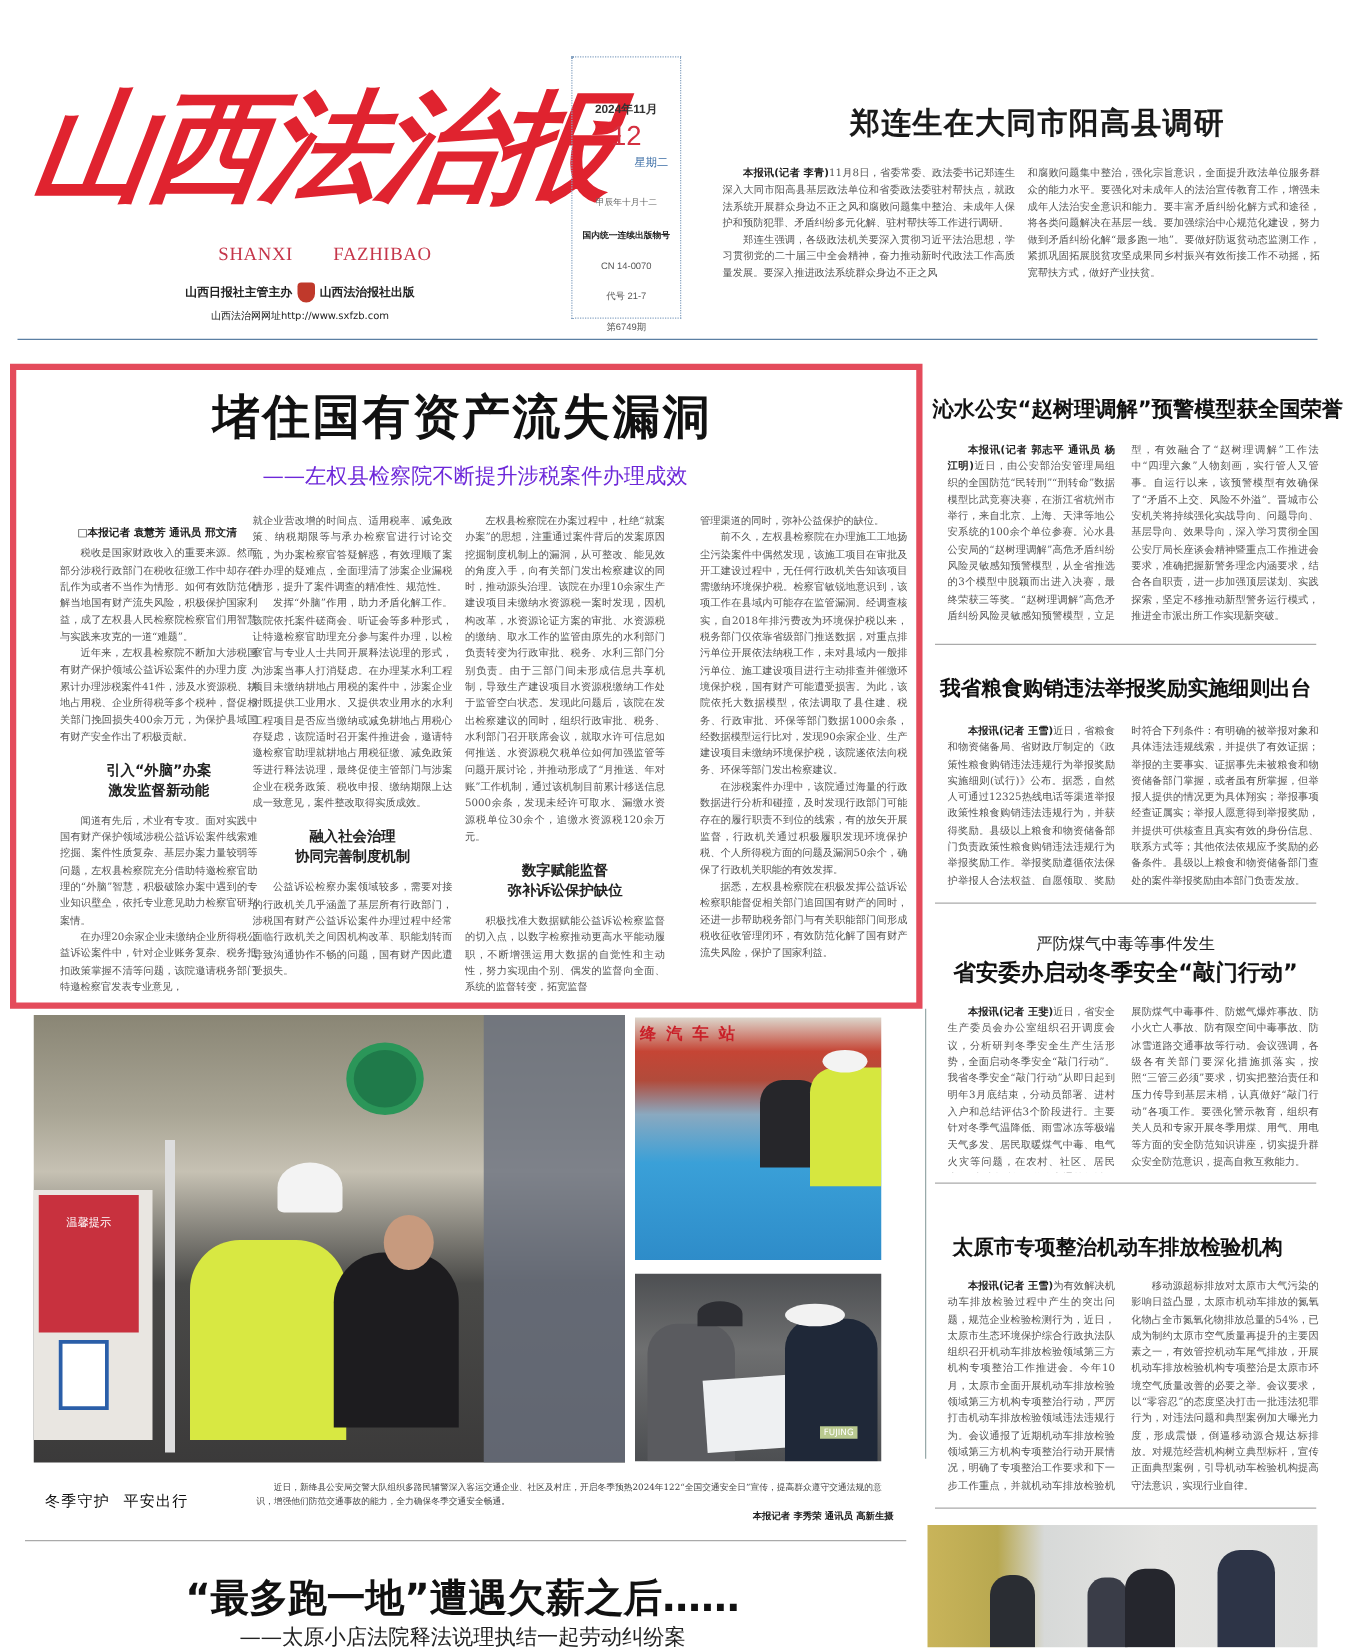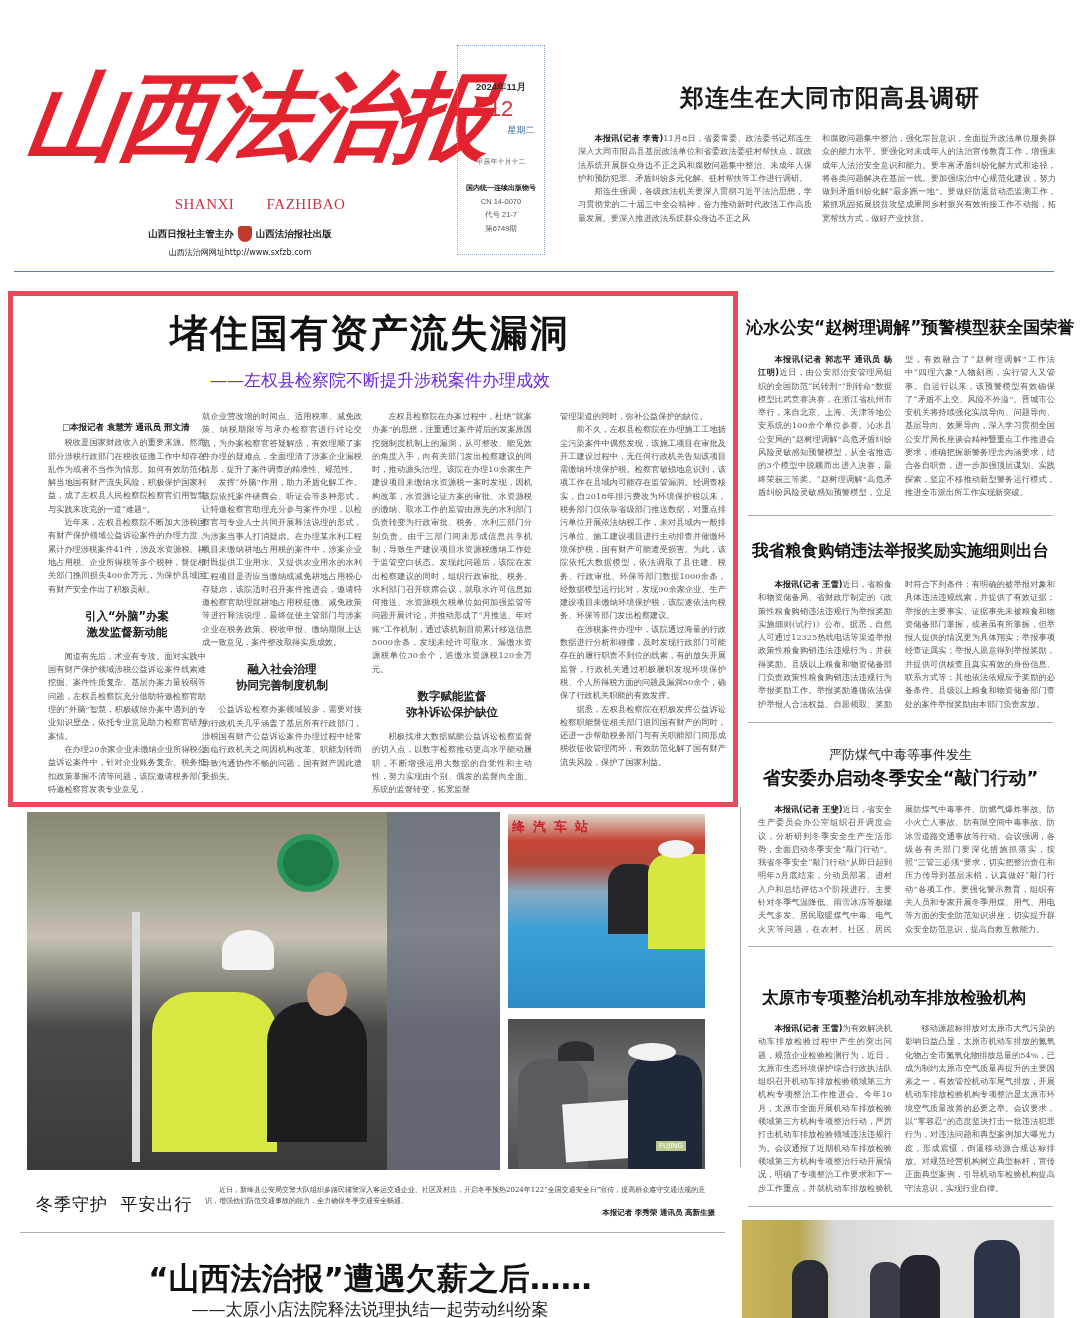--- a/index.html
+++ b/index.html
@@ -19,21 +19,21 @@
   .emblem { width: 14px; height: 16px; background: #c0392b; border-radius: 3px 3px 7px 7px; display: inline-block; }
   .website { left: 120px; top: 247px; width: 240px; text-align: center; font-family: "DejaVu Sans", sans-serif; font-size: 8px; color: #222; }
 
   .datebox { left: 457px; top: 45px; width: 88px; height: 210px; border: 1px dotted #8aa6c4; text-align: center;
              font-family: "Liberation Sans", sans-serif; color: #333; }
   .datebox .ym { margin-top: 35px; font-size: 9.5px; font-weight: bold; color: #333; }
   .datebox .day { font-size: 22px; color: #d43040; margin-top: 3px; line-height: 24px; }
   .datebox .wd { font-size: 9px; color: #3c6ea6; margin-top: 3px; font-family: "DejaVu Sans", sans-serif; margin-left: 40px; }
   .datebox .lunar { font-size: 7px; color: #666; margin-top: 20px; font-family: "DejaVu Sans", sans-serif; }
   .datebox .reg { font-size: 7px; color: #222; margin-top: 16px; font-weight: bold; font-family: "DejaVu Sans", sans-serif; }
-  .datebox .small { font-size: 7.5px; color: #555; margin-top: 4px; }
+  .datebox .small { font-size: 7.5px; color: #555; margin-top: 15px; }
 
   .headline-top { left: 580px; top: 82px; width: 500px; text-align: center; font-family: "DejaVu Sans", sans-serif;
                   font-weight: bold; font-size: 24px; color: #1a1a1a; letter-spacing: 1px; }
 
   .body-text { font-family: "DejaVu Serif", serif; font-size: 8.2px; line-height: 13.3px; color: #555;
                text-align: justify; text-indent: 2em; }
   .body-text .lead { font-weight: bold; color: #222; font-family: "DejaVu Sans", sans-serif; }
   .col { position: absolute; overflow: hidden; }
 
   .rule-blue { left: 14px; top: 271px; width: 1040px; height: 1px; background: #5b7fa3; }
@@ -46,21 +46,21 @@
                  font-size: 17px; color: #6d28d9; padding-left: 20px; }
   .byline { font-family: "DejaVu Sans", sans-serif; font-weight: bold; font-size: 8.5px; color: #222; text-indent: 0; padding-left: 14px; margin-bottom: 2px; }
   .subhead { font-family: "DejaVu Sans", sans-serif; font-weight: bold; font-size: 11.5px; color: #222;
              text-align: center; line-height: 16px; text-indent: 0; margin: 12px 0 10px; }
 
   
   .rhead { font-family: "DejaVu Sans", sans-serif; font-weight: bold; color: #111; white-space: nowrap; }
   .rule-gray { height: 1px; background: #aaa; }
 
   .photo { overflow: hidden; }
-  .caption-title { left: 36px; top: 1193px; font-family: "DejaVu Sans", sans-serif; font-size: 17px; color: #111; letter-spacing: 1px; word-spacing: 6px; }
+  .caption-title { left: 36px; top: 1193px; font-family: "DejaVu Sans", sans-serif; font-size: 12px; color: #111; letter-spacing: 1px; word-spacing: 6px; }
   .caption-text { left: 205px; top: 1185px; width: 510px; font-family: "DejaVu Serif", serif; font-size: 7px; line-height: 11px; color: #444; text-indent: 2em; }
   .caption-credit { left: 520px; top: 1208px; width: 195px; text-align: right; font-family: "DejaVu Sans", sans-serif; font-size: 7.5px; color: #222; font-weight: bold; }
 
   .bottom-title { left: 20px; top: 1258px; width: 700px; text-align: center; font-family: "DejaVu Sans", sans-serif; font-weight: bold;
                   font-size: 31px; color: #111; }
   .bottom-sub { left: 20px; top: 1298px; width: 700px; text-align: center; font-family: "DejaVu Serif", serif; font-size: 17px; color: #222; }
 
   .vline { width: 1px; background: #9aa; }
 </style>
 </head>
@@ -180,20 +180,24 @@
 
 <div class="abs photo" style="left:742px;top:1220px;width:312px;height:98px;background:linear-gradient(90deg,#c9b45a 0%,#b8a850 18%,#d7d9d8 30%,#e4e4e2 60%,#dedfde 100%);">
   <div class="abs" style="left:50px;top:40px;width:36px;height:58px;background:#2a2d33;border-radius:16px 16px 0 0;"></div>
   <div class="abs" style="left:128px;top:42px;width:32px;height:56px;background:#3a3d48;border-radius:14px 14px 0 0;"></div>
   <div class="abs" style="left:158px;top:35px;width:40px;height:63px;background:#25262d;border-radius:16px 16px 0 0;"></div>
   <div class="abs" style="left:232px;top:20px;width:46px;height:78px;background:#2d3447;border-radius:18px 18px 0 0;"></div>
 </div>
 
 <div class="abs photo" style="left:27px;top:812px;width:473px;height:358px;background:linear-gradient(180deg,#8a8675 0%,#a9a595 22%,#c6c1b3 35%,#4a4a48 60%,#3b3a3a 100%);">
   <div class="abs" style="left:250px;top:22px;width:62px;height:58px;border-radius:50%;background:#1f7a4a;border:6px solid #2b9659;"></div>
+  <div class="abs" style="left:0;top:140px;width:95px;height:200px;background:#e9e6e1;">
+    <div class="abs" style="left:4px;top:4px;width:80px;height:110px;background:#c8313e;color:#fff;font-size:9px;text-align:center;padding-top:16px;font-family:'DejaVu Sans',sans-serif;">温馨提示</div>
+    <div class="abs" style="left:20px;top:120px;width:40px;height:56px;background:#fff;border:3px solid #2a5ea8;"></div>
+  </div>
   <div class="abs" style="left:105px;top:100px;width:8px;height:250px;background:#ddd;"></div>
   <div class="abs" style="left:125px;top:180px;width:125px;height:160px;background:#d8e842;border-radius:40px 40px 0 0;"></div>
   <div class="abs" style="left:195px;top:118px;width:52px;height:40px;background:#f3f3f3;border-radius:50% 50% 10% 10%;"></div>
   <div class="abs" style="left:240px;top:190px;width:100px;height:140px;background:#1d1c1f;border-radius:40px 40px 0 0;"></div>
   <div class="abs" style="left:280px;top:160px;width:40px;height:44px;background:#c79a7e;border-radius:50%;"></div>
   <div class="abs" style="left:360px;top:0;width:113px;height:358px;background:#6b7280;opacity:0.8;"></div>
 </div>
 
 <div class="abs photo" style="left:508px;top:814px;width:197px;height:194px;background:linear-gradient(180deg,#dcd6cc 0%,#c54535 14%,#b14b3b 26%,#8aa9c0 40%,#3aa0d8 60%,#2e8cc9 100%);">
   <div class="abs" style="left:4px;top:4px;color:#c91f28;font-size:13px;font-weight:bold;font-family:'DejaVu Serif',serif;letter-spacing:8px;">绛汽车站</div>
@@ -210,14 +214,14 @@
   <div class="abs" style="left:120px;top:24px;width:48px;height:18px;background:#f2f2f2;border-radius:50%;"></div>
   <div class="abs" style="left:148px;top:122px;color:#fff;font-size:7px;font-family:'DejaVu Sans',sans-serif;background:#b9c98f;padding:1px 3px;">FUJING</div>
 </div>
 
 <div class="abs caption-title">冬季守护 平安出行</div>
 <div class="abs caption-text">近日，新绛县公安局交警大队组织多路民辅警深入客运交通企业、社区及村庄，开启冬季预热2024年122“全国交通安全日”宣传，提高群众遵守交通法规的意识，增强他们防范交通事故的能力，全力确保冬季交通安全畅通。</div>
 <div class="abs caption-credit">本报记者 李秀荣 通讯员 高新生摄</div>
 
 <div class="abs rule-gray" style="left:20px;top:1232px;width:705px;"></div>
 
-<div class="abs bottom-title">“山西法治报”遭遇欠薪之后……</div>
+<div class="abs bottom-title">“最多跑一地”遭遇欠薪之后……</div>
 <div class="abs bottom-sub">——太原小店法院释法说理执结一起劳动纠纷案</div>
 
 </body></html>

